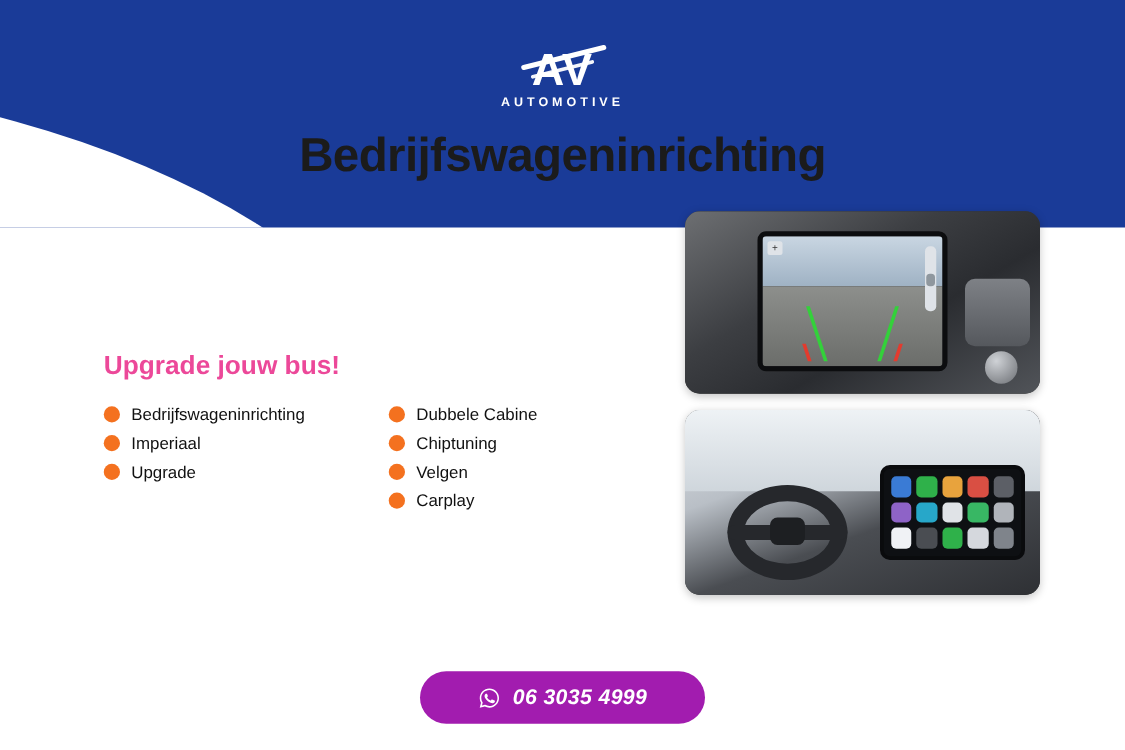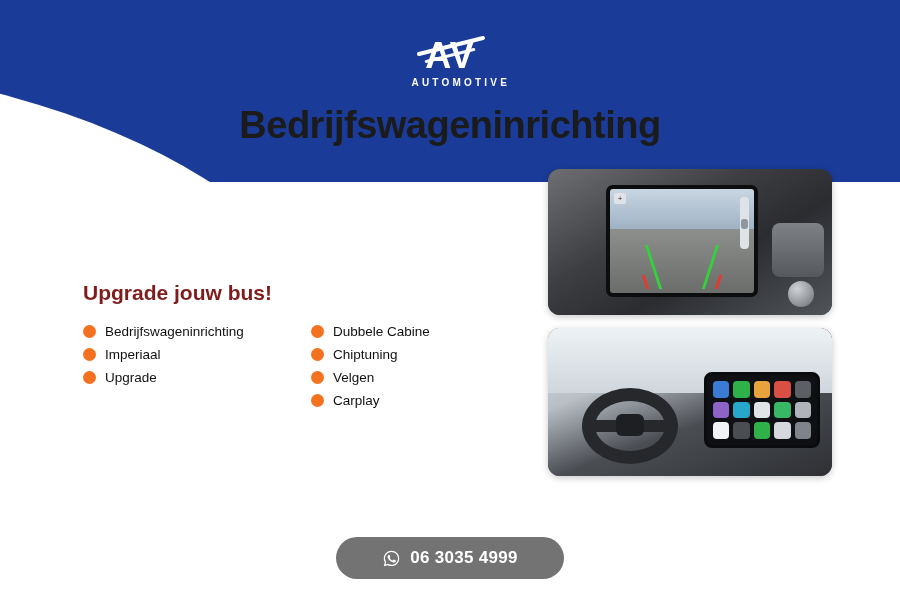--- a/index.html
+++ b/index.html
@@ -73,41 +73,40 @@
     transform: rotate(-14deg);
     border-radius: 2px;
     opacity: .95;
   }
   .logo-sub {
     font-size: 10px;
     letter-spacing: 3.2px;
     font-weight: bold;
     margin-top: 1px;
     color: #ffffff;
-    text-align: right;
   }
 
   .main-title {
     position: absolute;
     top: 104px;
     left: 0; right: 0;
     text-align: center;
     color: #1b1b1b;
     font-size: 38px;
     font-weight: bold;
     letter-spacing: -0.5px;
   }
 
   
   .upgrade-title {
     position: absolute;
     left: 83px; top: 281px;
     font-size: 21px;
     font-weight: bold;
-    color: #7f1d1d;
+    color: #ec4899;
   }
   .feature-cols {
     position: absolute;
     left: 83px; top: 320px;
     width: 430px;
     display: flex;
     gap: 26px;
   }
   .feature-col { width: 210px; }
   .feature-item {
@@ -269,28 +268,29 @@
     color: #1a3b98;
     font-size: 17px;
     font-weight: bold;
     font-style: italic;
   }
   .cta {
     position: absolute;
     left: 336px; top: 537px;
     width: 228px; height: 42px;
     border-radius: 21px;
-    background: #737373;
+    background: #a21caf;
     color: #ffffff;
     display: flex;
     align-items: center;
     justify-content: center;
     gap: 9px;
     cursor: pointer;
     border: none;
+    font-style: italic;
   }
   .cta-phone { font-size: 17px; font-weight: bold; color: #fff; letter-spacing: .3px; }
   .wa { width: 19px; height: 19px; display: block; }
 </style>
 </head>
 <body>
 
 <div class="page">
 
   <div class="header-blue">

